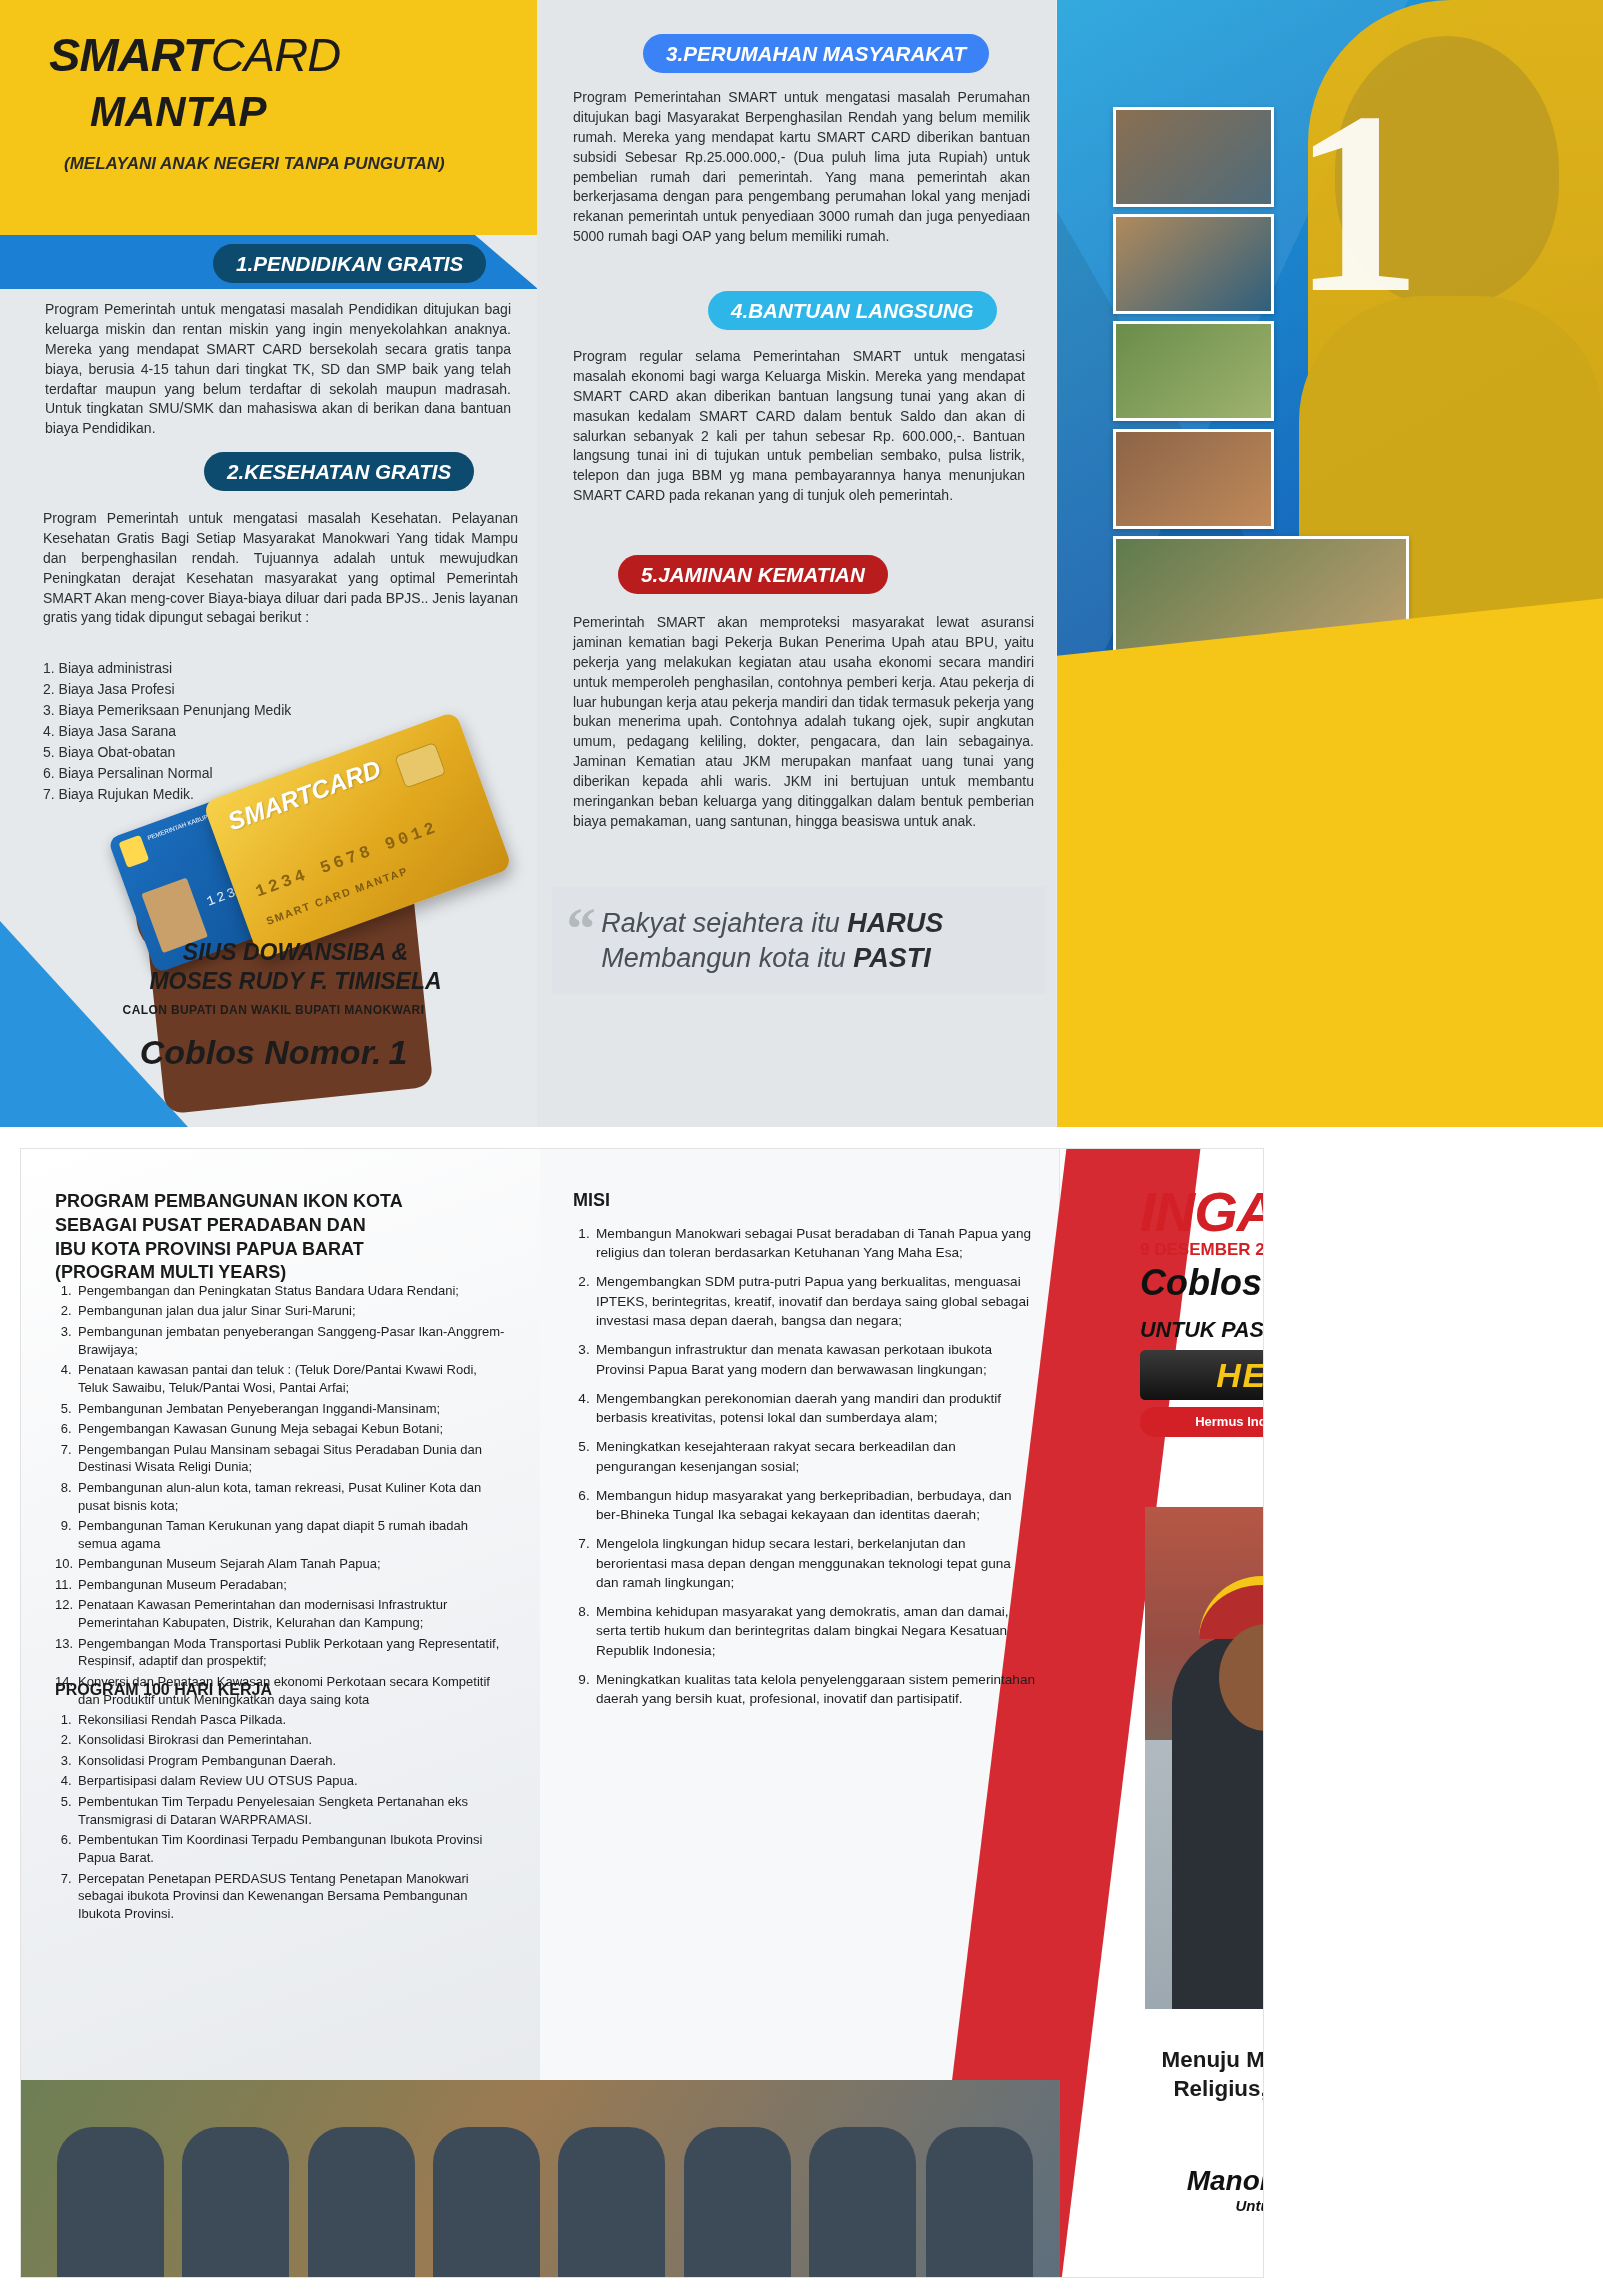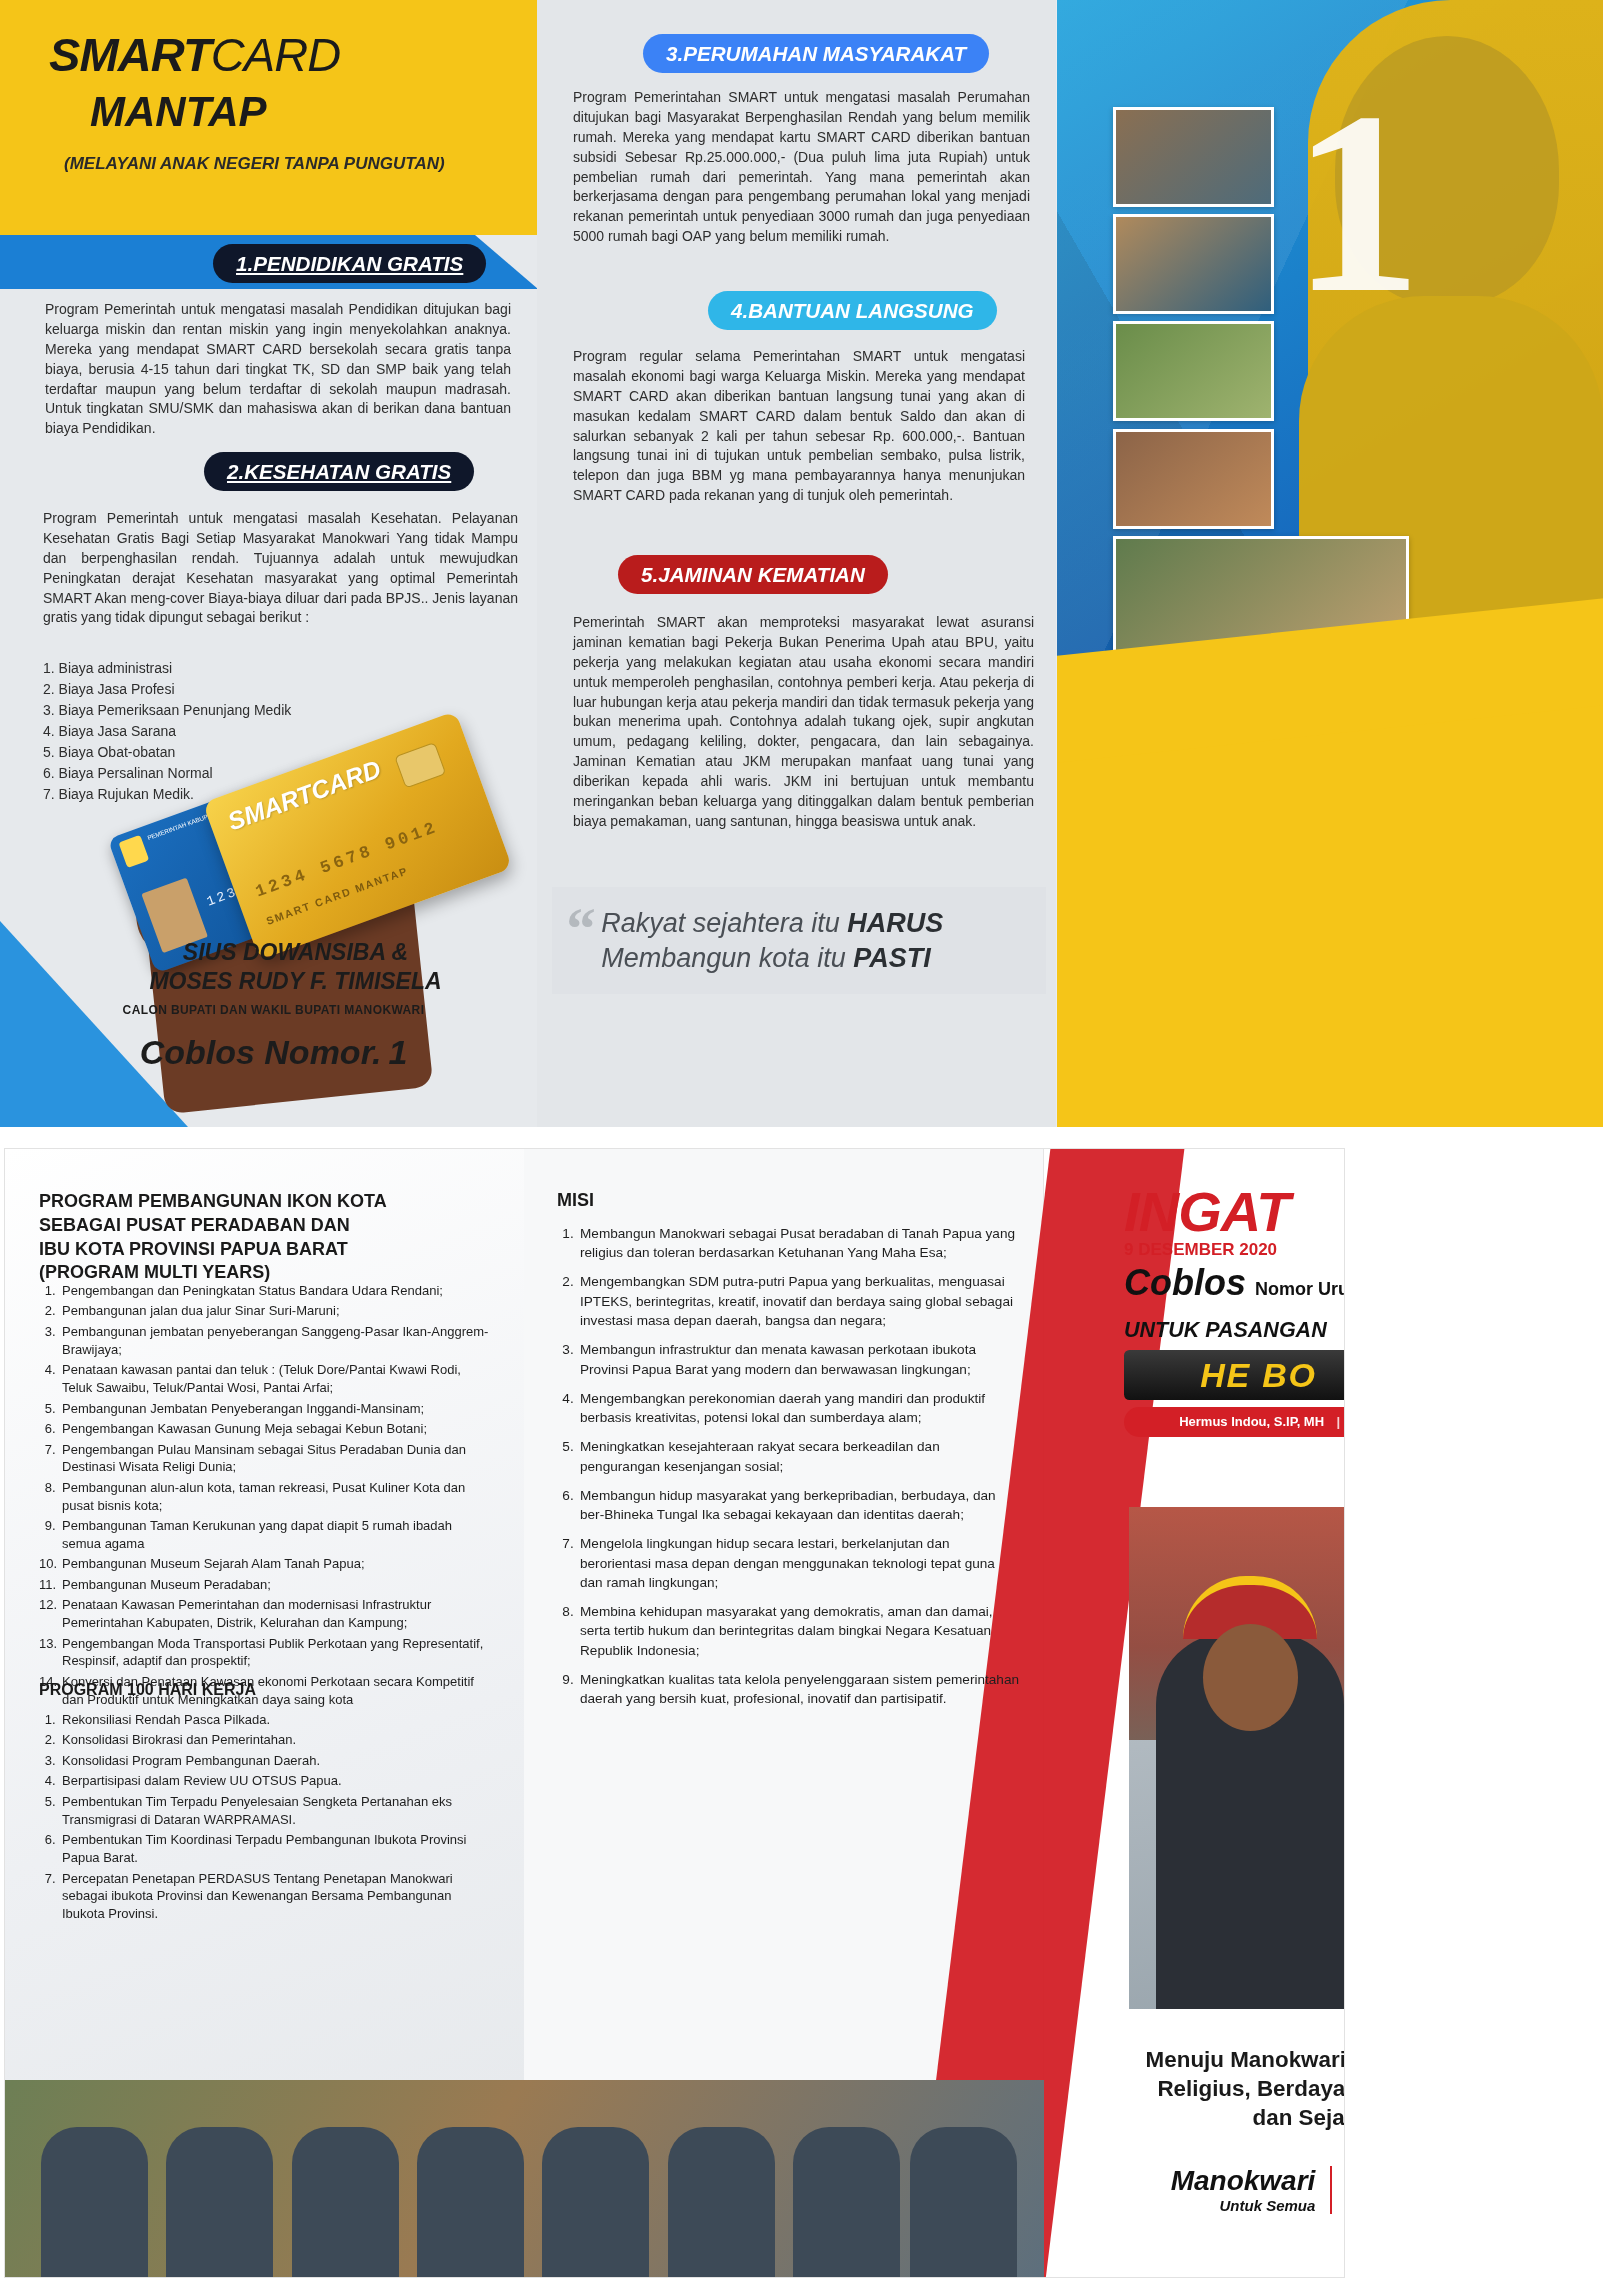--- a/index.html
+++ b/index.html
@@ -81,21 +81,21 @@
     border-radius: 19.7px;
     display: flex;
     align-items: center;
     padding: 0 23px;
     color: #ffffff;
     font-size: 20.6px;
     font-weight: bold;
     font-style: italic;
     white-space: nowrap;
   }
-  .pill.green { background: #0f172a; text-decoration: underline; }
+  .pill.green { background: #0c4a6e; }
   .pill.pink  { background: #3b82f6; }
   .pill.cyan  { background: #2fb6e8; }
   .pill.violet{ background: #b91c1c; }
 
   #pill-pendidikan { left: 213px; top: 244px; }
   #pill-kesehatan  { left: 204px; top: 452px; }
 
   .body-text {
     position: absolute;
     font-size: 14px;
@@ -347,22 +347,22 @@
   .divider {
     position: absolute;
     left: 0; top: 1127px;
     width: 1604px; height: 21.5px;
     background: #ffffff;
   }
 
   
   .flyer-bottom {
     position: absolute;
-    left: 4px; top: 1148px;
-    width: 1341px; height: 1130px;
+    left: 20px; top: 1148px;
+    width: 1244px; height: 1130px;
     background: #e5e5e5;
     overflow: hidden;
     border: 0.9px solid #e2e2e2;
   }
   .bl-col {
     position: absolute;
     left: 0; top: 0;
     width: 519px; height: 1130px;
     background: #f3f4f6;
   }

